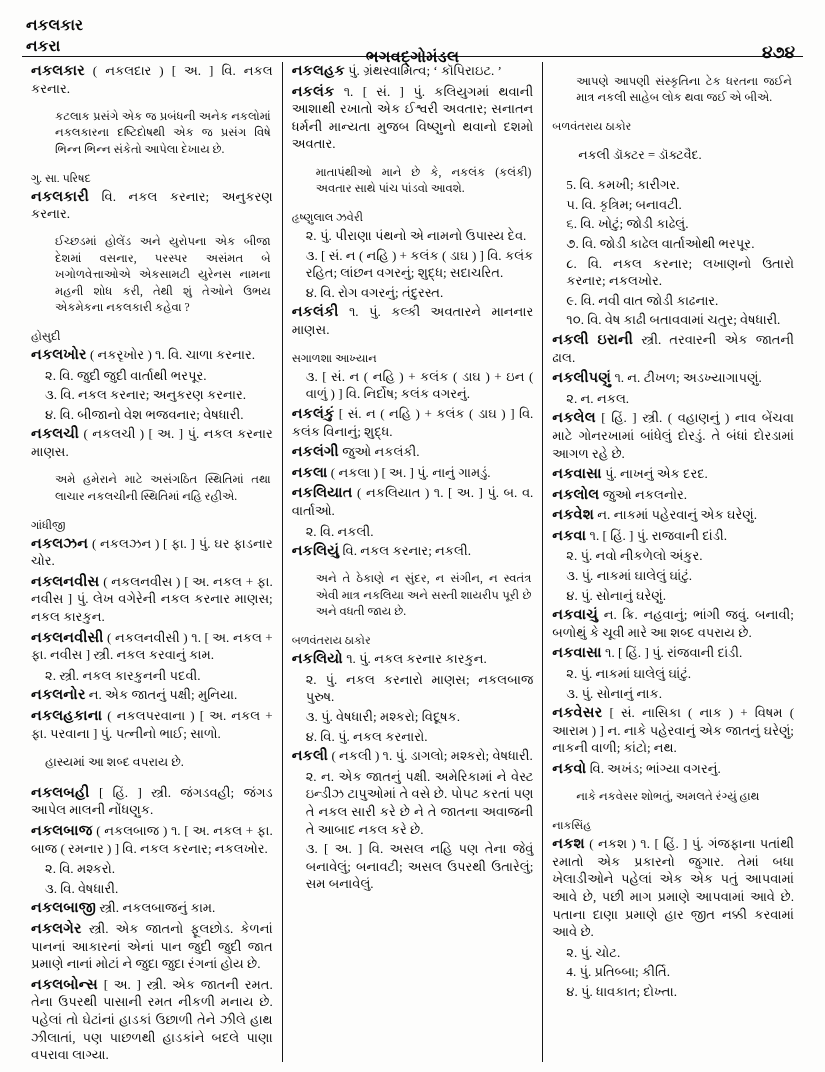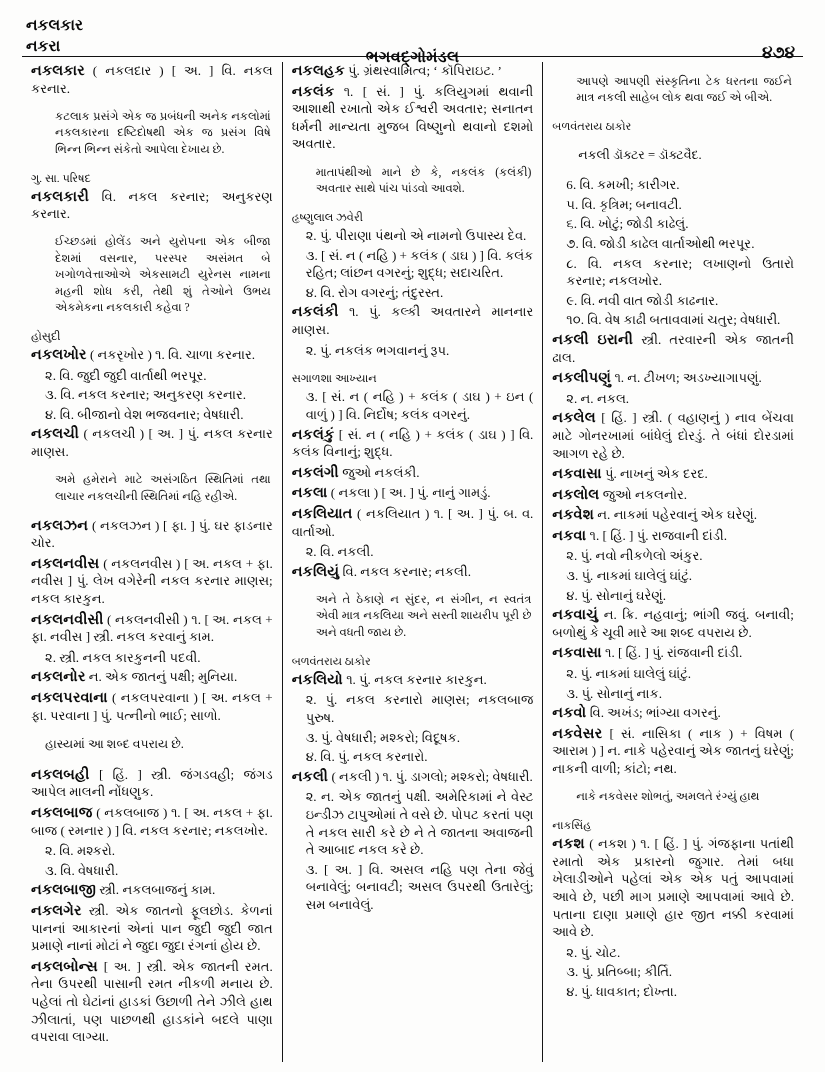--- a/index.html
+++ b/index.html
@@ -150,45 +150,45 @@
         <p class="cite">ગુ. સા. પરિષદ</p>
         <p class="entry"><span class="hw">નકલકારી</span><span> વિ. નકલ કરનાર; અનુકરણ કરનાર.</span></p>
         <p class="quote">ઈચ્છડમાં હોલેંડ અને યુરોપના એક બીજા દેશમાં વસનાર, પરસ્પર અસંમત બે ખગોળવેત્તાઓએ એકસામટી યુરેનસ નામના મહની શોધ કરી, તેથી શું તેઓને ઉભય એકમેકના નકલકારી કહેવા ?</p>
         <p class="cite">હોસુદી</p>
         <p class="entry"><span class="hw">નકલખોર</span><span> ( નકરૃખોર ) ૧. વિ. ચાળા કરનાર.</span></p>
         <p class="sense">૨. વિ. જુદી જુદી વાર્તાથી ભરપૂર.</p>
         <p class="sense">૩. વિ. નકલ કરનાર; અનુકરણ કરનાર.</p>
         <p class="sense">૪. વિ. બીજાનો વેશ ભજવનાર; વેષધારી.</p>
         <p class="entry"><span class="hw">નકલચી</span><span> ( નકલચી ) [ અ. ] પું. નકલ કરનાર માણસ.</span></p>
         <p class="quote">અમે હમેરાને માટે અસંગઠિત સ્થિતિમાં તથા લાચાર નકલચીની સ્થિતિમાં નહિ રહીએ.</p>
+        <p class="cite">ગાંધીજી</p>
         <p class="entry"><span class="hw">નકલઝન</span><span> ( નકલઝન ) [ ફા. ] પું. ઘર ફાડનાર ચોર.</span></p>
         <p class="entry"><span class="hw">નકલનવીસ</span><span> ( નકલનવીસ ) [ અ. નકલ + ફા. નવીસ ] પું. લેખ વગેરેની નકલ કરનાર માણસ; નકલ કારકુન.</span></p>
         <p class="entry"><span class="hw">નકલનવીસી</span><span> ( નકલનવીસી ) ૧. [ અ. નકલ + ફા. નવીસ ] સ્ત્રી. નકલ કરવાનું કામ.</span></p>
         <p class="sense">૨. સ્ત્રી. નકલ કારકુનની પદવી.</p>
         <p class="entry"><span class="hw">નકલનોર</span><span> ન. એક જાતનું પક્ષી; મુનિયા.</span></p>
-        <p class="entry"><span class="hw">નકલપરવાના</span><span> ( નકલપરવાના ) [ અ. નકલ + ફા. પરવાના ] પું. પત્નીનો ભાઈ; સાળો.</span></p>
+        <p class="entry"><span class="hw">નકલહકાના</span><span> ( નકલપરવાના ) [ અ. નકલ + ફા. પરવાના ] પું. પત્નીનો ભાઈ; સાળો.</span></p>
         <p class="note">હાસ્યમાં આ શબ્દ વપરાય છે.</p>
         <p class="entry"><span class="hw">નકલબહી</span><span> [ હિં. ] સ્ત્રી. જંગડવહી; જંગડ આપેલ માલની નોંધણુક.</span></p>
         <p class="entry"><span class="hw">નકલબાજ</span><span> ( નકલબાજ ) ૧. [ અ. નકલ + ફા. બાજ ( રમનાર ) ] વિ. નકલ કરનાર; નકલખોર.</span></p>
         <p class="sense">૨. વિ. મશ્કરો.</p>
         <p class="sense">૩. વિ. વેષધારી.</p>
         <p class="entry"><span class="hw">નકલબાજી</span><span> સ્ત્રી. નકલબાજનું કામ.</span></p>
         <p class="entry"><span class="hw">નકલગેર</span><span> સ્ત્રી. એક જાતનો ફૂલછોડ. કેળનાં પાનનાં આકારનાં એનાં પાન જુદી જુદી જાત પ્રમાણે નાનાં મોટાં ને જુદા જુદા રંગનાં હોય છે.</span></p>
         <p class="entry"><span class="hw">નકલબોન્સ</span><span> [ અ. ] સ્ત્રી. એક જાતની રમત. તેના ઉપરથી પાસાની રમત નીકળી મનાય છે. પહેલાં તો ઘેટાંનાં હાડકાં ઉછાળી તેને ઝીલે હાથ ઝીલાતાં, પણ પાછળથી હાડકાંને બદલે પાણા વપરાવા લાગ્યા.</span></p>
       </div>
     <div class="col c2">
         <p class="entry"><span class="hw">નકલહક</span><span> પું. ગ્રંથસ્વામિત્વ; ‘ કૉપિરાઇટ. ’</span></p>
         <p class="entry"><span class="hw">નકલંક</span><span> ૧. [ સં. ] પું. કલિયુગમાં થવાની આશાથી રખાતો એક ઈશ્વરી અવતાર; સનાતન ધર્મની માન્યતા મુજબ વિષ્ણુનો થવાનો દશમો અવતાર.</span></p>
         <p class="quote">માતાપંથીઓ માને છે કે, નકલંક (કલંકી) અવતાર સાથે પાંચ પાંડવો આવશે.</p>
         <p class="cite">હૃષ્ણુલાલ ઝવેરી</p>
         <p class="sense">૨. પું. પીરાણા પંથનો એ નામનો ઉપાસ્ય દેવ.</p>
         <p class="sense">૩. [ સં. ન ( નહિ ) + કલંક ( ડાઘ ) ] વિ. કલંક રહિત; લાંછન વગરનું; શુદ્ધ; સદાચરિત.</p>
         <p class="sense">૪. વિ. રોગ વગરનું; તંદુરસ્ત.</p>
         <p class="entry"><span class="hw">નકલંકી</span><span> ૧. પું. કલ્કી અવતારને માનનાર માણસ.</span></p>
-        <p class="sense">૨. પું. નકલંક ભગવાનનું રૂપ.</p>
         <p class="cite">સગાળશા આખ્યાન</p>
         <p class="sense">૩. [ સં. ન ( નહિ ) + કલંક ( ડાઘ ) + ઇન ( વાળું ) ] વિ. નિર્દોષ; કલંક વગરનું.</p>
         <p class="entry"><span class="hw">નકલંકું</span><span> [ સં. ન ( નહિ ) + કલંક ( ડાઘ ) ] વિ. કલંક વિનાનું; શુદ્ધ.</span></p>
         <p class="entry"><span class="hw">નકલંગી</span><span> જુઓ નકલંકી.</span></p>
         <p class="entry"><span class="hw">નકલા</span><span> ( નકલા ) [ અ. ] પું. નાનું ગામડું.</span></p>
         <p class="entry"><span class="hw">નકલિયાત</span><span> ( નકલિયાત ) ૧. [ અ. ] પું. બ. વ. વાર્તાઓ.</span></p>
         <p class="sense">૨. વિ. નકલી.</p>
         <p class="entry"><span class="hw">નકલિયું</span><span> વિ. નકલ કરનાર; નકલી.</span></p>
         <p class="quote">અને તે ઠેકાણે ન સુંદર, ન સંગીન, ન સ્વતંત્ર એવી માત્ર નકલિયા અને સસ્તી શાયરીપ પૂરી છે અને વધતી જાય છે.</p>
         <p class="cite">બળવંતરાય ઠાકોર</p>
@@ -197,21 +197,21 @@
         <p class="sense">૩. પું. વેષધારી; મશ્કરો; વિદૂષક.</p>
         <p class="sense">૪. વિ. પું. નકલ કરનારો.</p>
         <p class="entry"><span class="hw">નકલી</span><span> ( નકલી ) ૧. પું. ડાગલો; મશ્કરો; વેષધારી.</span></p>
         <p class="sense">૨. ન. એક જાતનું પક્ષી. અમેરિકામાં ને વેસ્ટ ઇન્ડીઝ ટાપુઓમાં તે વસે છે. પોપટ કરતાં પણ તે નકલ સારી કરે છે ને તે જાતના અવાજની તે આબાદ નકલ કરે છે.</p>
         <p class="sense">૩. [ અ. ] વિ. અસલ નહિ પણ તેના જેવું બનાવેલું; બનાવટી; અસલ ઉપરથી ઉતારેલું; સમ બનાવેલું.</p>
       </div>
     <div class="col c3">
         <p class="quote">આપણે આપણી સંસ્કૃતિના ટેક ધરતના જઈને માત્ર નકલી સાહેબ લોક થવા જઈ એ બીએ.</p>
         <p class="cite">બળવંતરાય ઠાકોર</p>
         <p class="gloss">નકલી ડૉક્ટર = ડૉક્ટવૈદ.</p>
-        <p class="sense">6. વિ. કમખી; કારીગર.</p>
+        <p class="sense">5. વિ. કમખી; કારીગર.</p>
         <p class="sense">૫. વિ. કૃત્રિમ; બનાવટી.</p>
         <p class="sense">૬. વિ. ખોટું; જોડી કાઢેલું.</p>
         <p class="sense">૭. વિ. જોડી કાઢેલ વાર્તાઓથી ભરપૂર.</p>
         <p class="sense">૮. વિ. નકલ કરનાર; લખાણનો ઉતારો કરનાર; નકલખોર.</p>
         <p class="sense">૯. વિ. નવી વાત જોડી કાઢનાર.</p>
         <p class="sense">૧૦. વિ. વેષ કાઢી બતાવવામાં ચતુર; વેષધારી.</p>
         <p class="entry"><span class="hw">નકલી ઇરાની</span><span> સ્ત્રી. તરવારની એક જાતની ઢાલ.</span></p>
         <p class="entry"><span class="hw">નકલીપણું</span><span> ૧. ન. ટીખળ; અડખ્યાગાપણું.</span></p>
         <p class="sense">૨. ન. નકલ.</p>
         <p class="entry"><span class="hw">નકલેલ</span><span> [ હિં. ] સ્ત્રી. ( વહાણનું ) નાવ બેંચવા માટે ગોનરખામાં બાંધેલું દોરડું. તે બંધાં દોરડામાં આગળ રહે છે.</span></p>
@@ -219,24 +219,24 @@
         <p class="entry"><span class="hw">નકલોલ</span><span> જુઓ નકલનોર.</span></p>
         <p class="entry"><span class="hw">નકવેશ</span><span> ન. નાકમાં પહેરવાનું એક ઘરેણું.</span></p>
         <p class="entry"><span class="hw">નકવા</span><span> ૧. [ હિં. ] પું. રાજવાની દાંડી.</span></p>
         <p class="sense">૨. પું. નવો નીકળેલો અંકુર.</p>
         <p class="sense">૩. પું. નાકમાં ઘાલેલું ઘાંટું.</p>
         <p class="sense">૪. પું. સોનાનું ઘરેણું.</p>
         <p class="entry"><span class="hw">નકવાચું</span><span> ન. ક્રિ. નહવાનું; ભાંગી જવું. બનાવી; બળોથું કે ચૂવી મારે આ શબ્દ વપરાય છે.</span></p>
         <p class="entry"><span class="hw">નકવાસા</span><span> ૧. [ હિં. ] પું. રાંજવાની દાંડી.</span></p>
         <p class="sense">૨. પું. નાકમાં ઘાલેલું ઘાંટું.</p>
         <p class="sense">૩. પું. સોનાનું નાક.</p>
+        <p class="entry"><span class="hw">નકવેસર</span><span> [ સં. નાસિકા ( નાક ) + વિષમ ( આરામ ) ] ન. નાકે પહેરવાનું એક જાતનું ઘરેણું; નાકની વાળી; કાંટો; નથ.</span></p>
         <p class="entry"><span class="hw">નકવો</span><span> વિ. અખંડ; ભાંગ્યા વગરનું.</span></p>
-        <p class="entry"><span class="hw">નકવેસર</span><span> [ સં. નાસિકા ( નાક ) + વિષમ ( આરામ ) ] ન. નાકે પહેરવાનું એક જાતનું ઘરેણું; નાકની વાળી; કાંટો; નથ.</span></p>
         <p class="quote">નાકે નકવેસર શોભતું, અમલતે રંગ્યું હાથ</p>
         <p class="cite">નાકસિંહ</p>
         <p class="entry"><span class="hw">નકશ</span><span> ( નકશ ) ૧. [ હિં. ] પું. ગંજફાના પતાંથી રમાતો એક પ્રકારનો જુગાર. તેમાં બધા ખેલાડીઓને પહેલાં એક એક પતું આપવામાં આવે છે, પછી માગ પ્રમાણે આપવામાં આવે છે. પતાના દાણા પ્રમાણે હાર જીત નક્કી કરવામાં આવે છે.</span></p>
         <p class="sense">૨. પું. ચોટ.</p>
-        <p class="sense">૩. પું. પ્રતિબ્બા; કીર્તિ.</p>
+        <p class="sense">4. પું. પ્રતિબ્બા; કીર્તિ.</p>
         <p class="sense">૪. પું. ધાવકાત; દોખ્તા.</p>
       </div>
   </div>
 
 </div>
 
 </body></html>

